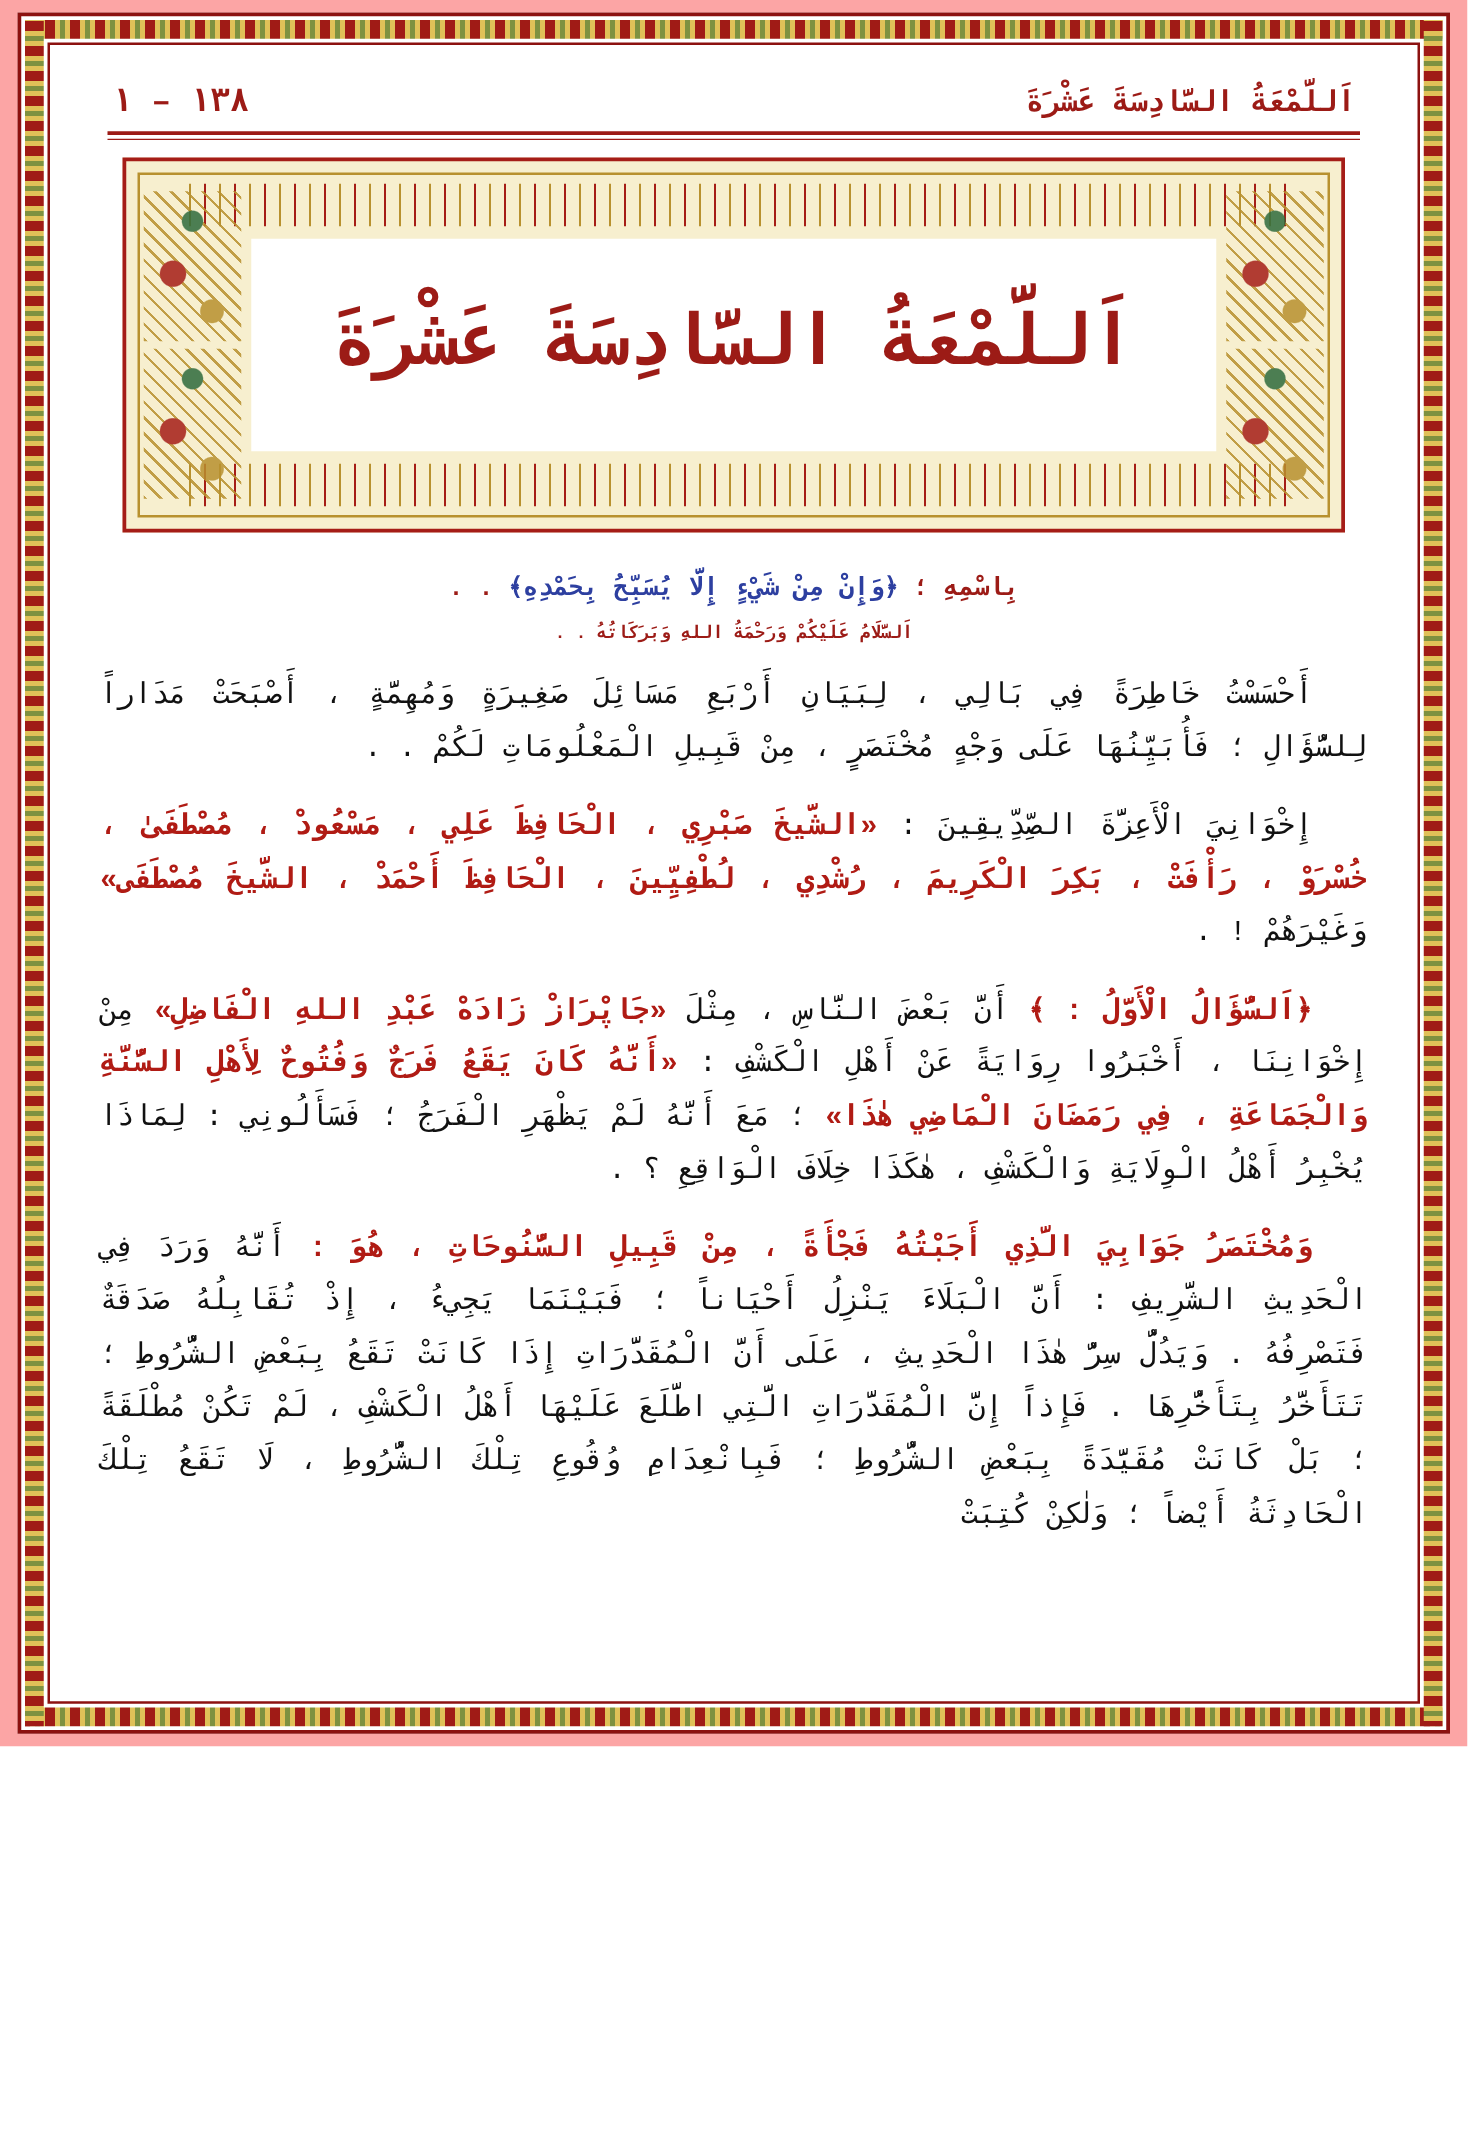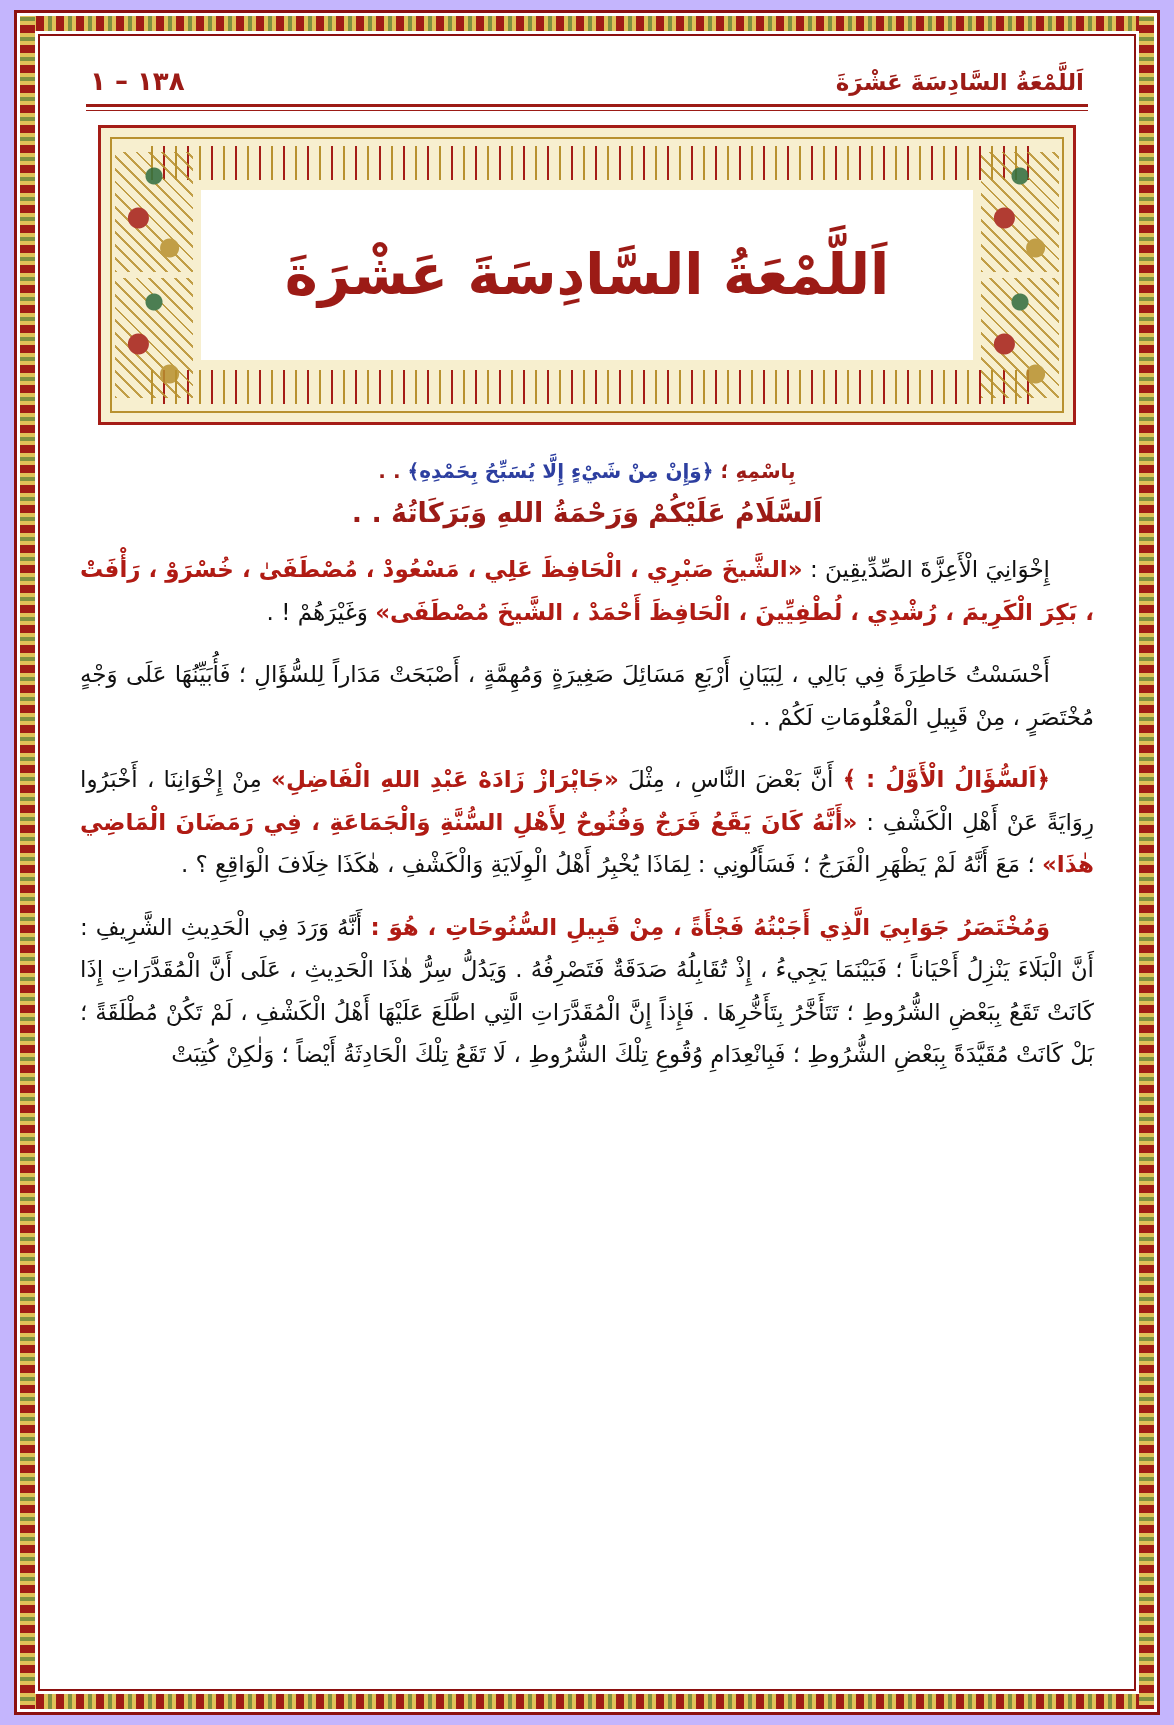--- a/index.html
+++ b/index.html
@@ -11,23 +11,24 @@
     width: 1174px;
     height: 1725px;
     font-family: "DejaVu Sans", sans-serif;
     overflow: hidden;
   }
 
   
   .page {
     position: relative;
     width: 1174px;
-    height: 1725px;
-    box-sizing: border-box;
-    background: #c4b5fd;
+    height: 1397px;
+    box-sizing: border-box;
+    background: #fca5a5;
+    font-family: Liberation Mono, monospace;
   }
 
   .frame-outer {
     position: absolute;
     left: 14px;
     top: 10px;
     right: 14px;
     bottom: 10px;
     box-sizing: border-box;
     border: 3px solid #8c1110;
@@ -170,21 +171,21 @@
     margin-top: 30px;
     font-size: 20px;
     font-weight: bold;
     color: #9c1b16;
     line-height: 1.6;
   }
   .bism .quran { color: #2d3fa0; }
   .salam {
     text-align: center;
     margin-top: 10px;
-    font-size: 27px;
+    font-size: 14px;
     color: #9c1b16;
     font-weight: bold;
   }
 
   p.para {
     margin: 20px 0 0 0;
     font-size: 23px;
     line-height: 1.85;
     color: #111111;
     text-align: justify;
@@ -229,26 +230,26 @@
         <div class="title-text">اَللَّمْعَةُ السَّادِسَةَ عَشْرَةَ</div>
       </div>
     </div>
 
     <div class="bism">
       <span>بِاسْمِهِ ؛ </span><span class="quran">﴿وَإِنْ مِنْ شَيْءٍ إِلَّا يُسَبِّحُ بِحَمْدِهِ﴾</span><span> . .</span>
     </div>
 
     <div class="salam">اَلسَّلَامُ عَلَيْكُمْ وَرَحْمَةُ اللهِ وَبَرَكَاتُهُ . .</div>
 
+    <p class="para">أَحْسَسْتُ خَاطِرَةً فِي بَالِي ، لِبَيَانِ أَرْبَعِ مَسَائِلَ صَغِيرَةٍ وَمُهِمَّةٍ ، أَصْبَحَتْ مَدَاراً لِلسُّؤَالِ ؛ فَأُبَيِّنُهَا عَلَى وَجْهٍ مُخْتَصَرٍ ، مِنْ قَبِيلِ الْمَعْلُومَاتِ لَكُمْ . .</p>
+
     <p class="para">
       <span class="blk">إِخْوَانِيَ الْأَعِزَّةَ الصِّدِّيقِينَ : </span><span class="red">«الشَّيخَ صَبْرِي ، الْحَافِظَ عَلِي ، مَسْعُودْ ، مُصْطَفَىٰ ، خُسْرَوْ ، رَأْفَتْ ، بَكِرَ الْكَرِيمَ ، رُشْدِي ، لُطْفِيِّينَ ، الْحَافِظَ أَحْمَدْ ، الشَّيخَ مُصْطَفَى»</span><span class="blk"> وَغَيْرَهُمْ ! .</span>
     </p>
 
-    <p class="para">أَحْسَسْتُ خَاطِرَةً فِي بَالِي ، لِبَيَانِ أَرْبَعِ مَسَائِلَ صَغِيرَةٍ وَمُهِمَّةٍ ، أَصْبَحَتْ مَدَاراً لِلسُّؤَالِ ؛ فَأُبَيِّنُهَا عَلَى وَجْهٍ مُخْتَصَرٍ ، مِنْ قَبِيلِ الْمَعْلُومَاتِ لَكُمْ . .</p>
-
     <p class="para">
       <span class="redq">﴿اَلسُّؤَالُ الْأَوَّلُ : ﴾</span><span class="blk"> أَنَّ بَعْضَ النَّاسِ ، مِثْلَ </span><span class="red">«جَاپْرَازْ زَادَهْ عَبْدِ اللهِ الْفَاضِلِ»</span><span class="blk"> مِنْ إِخْوَانِنَا ، أَخْبَرُوا رِوَايَةً عَنْ أَهْلِ الْكَشْفِ : </span><span class="red">«أَنَّهُ كَانَ يَقَعُ فَرَجٌ وَفُتُوحٌ لِأَهْلِ السُّنَّةِ وَالْجَمَاعَةِ ، فِي رَمَضَانَ الْمَاضِي هٰذَا»</span><span class="blk"> ؛ مَعَ أَنَّهُ لَمْ يَظْهَرِ الْفَرَجُ ؛ فَسَأَلُونِي : لِمَاذَا يُخْبِرُ أَهْلُ الْوِلَايَةِ وَالْكَشْفِ ، هٰكَذَا خِلَافَ الْوَاقِعِ ؟ .</span>
     </p>
 
     <p class="para">
       <span class="red">وَمُخْتَصَرُ جَوَابِيَ الَّذِي أَجَبْتُهُ فَجْأَةً ، مِنْ قَبِيلِ السُّنُوحَاتِ ، هُوَ :</span><span class="blk"> أَنَّهُ وَرَدَ فِي الْحَدِيثِ الشَّرِيفِ : أَنَّ الْبَلَاءَ يَنْزِلُ أَحْيَاناً ؛ فَبَيْنَمَا يَجِيءُ ، إِذْ تُقَابِلُهُ صَدَقَةٌ فَتَصْرِفُهُ . وَيَدُلُّ سِرُّ هٰذَا الْحَدِيثِ ، عَلَى أَنَّ الْمُقَدَّرَاتِ إِذَا كَانَتْ تَقَعُ بِبَعْضِ الشُّرُوطِ ؛ تَتَأَخَّرُ بِتَأَخُّرِهَا . فَإِذاً إِنَّ الْمُقَدَّرَاتِ الَّتِي اطَّلَعَ عَلَيْهَا أَهْلُ الْكَشْفِ ، لَمْ تَكُنْ مُطْلَقَةً ؛ بَلْ كَانَتْ مُقَيَّدَةً بِبَعْضِ الشُّرُوطِ ؛ فَبِانْعِدَامِ وُقُوعِ تِلْكَ الشُّرُوطِ ، لَا تَقَعُ تِلْكَ الْحَادِثَةُ أَيْضاً ؛ وَلٰكِنْ كُتِبَتْ</span>
     </p>
 
   </div>
 </div>

